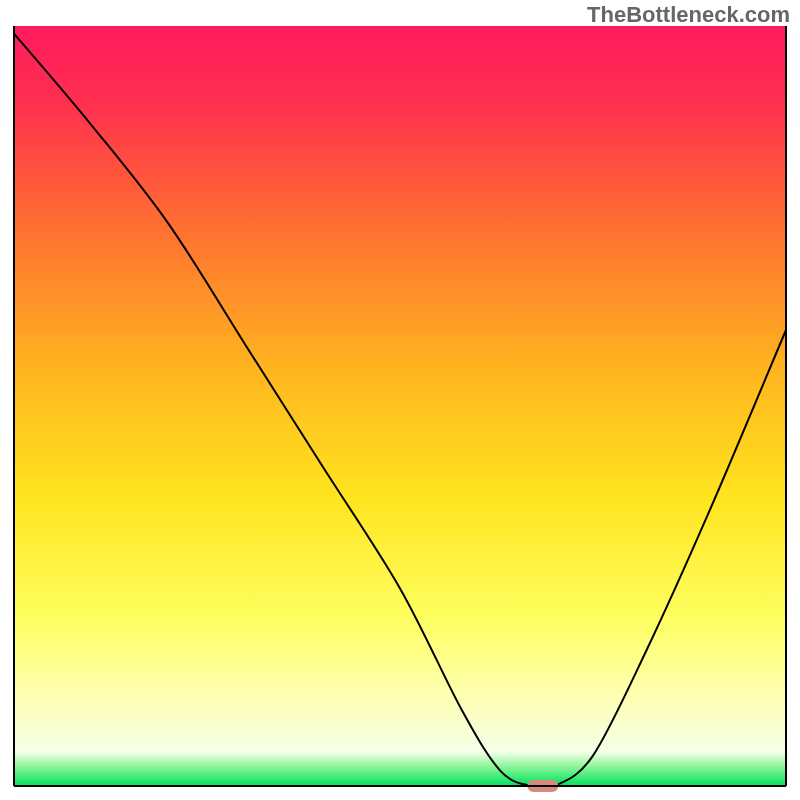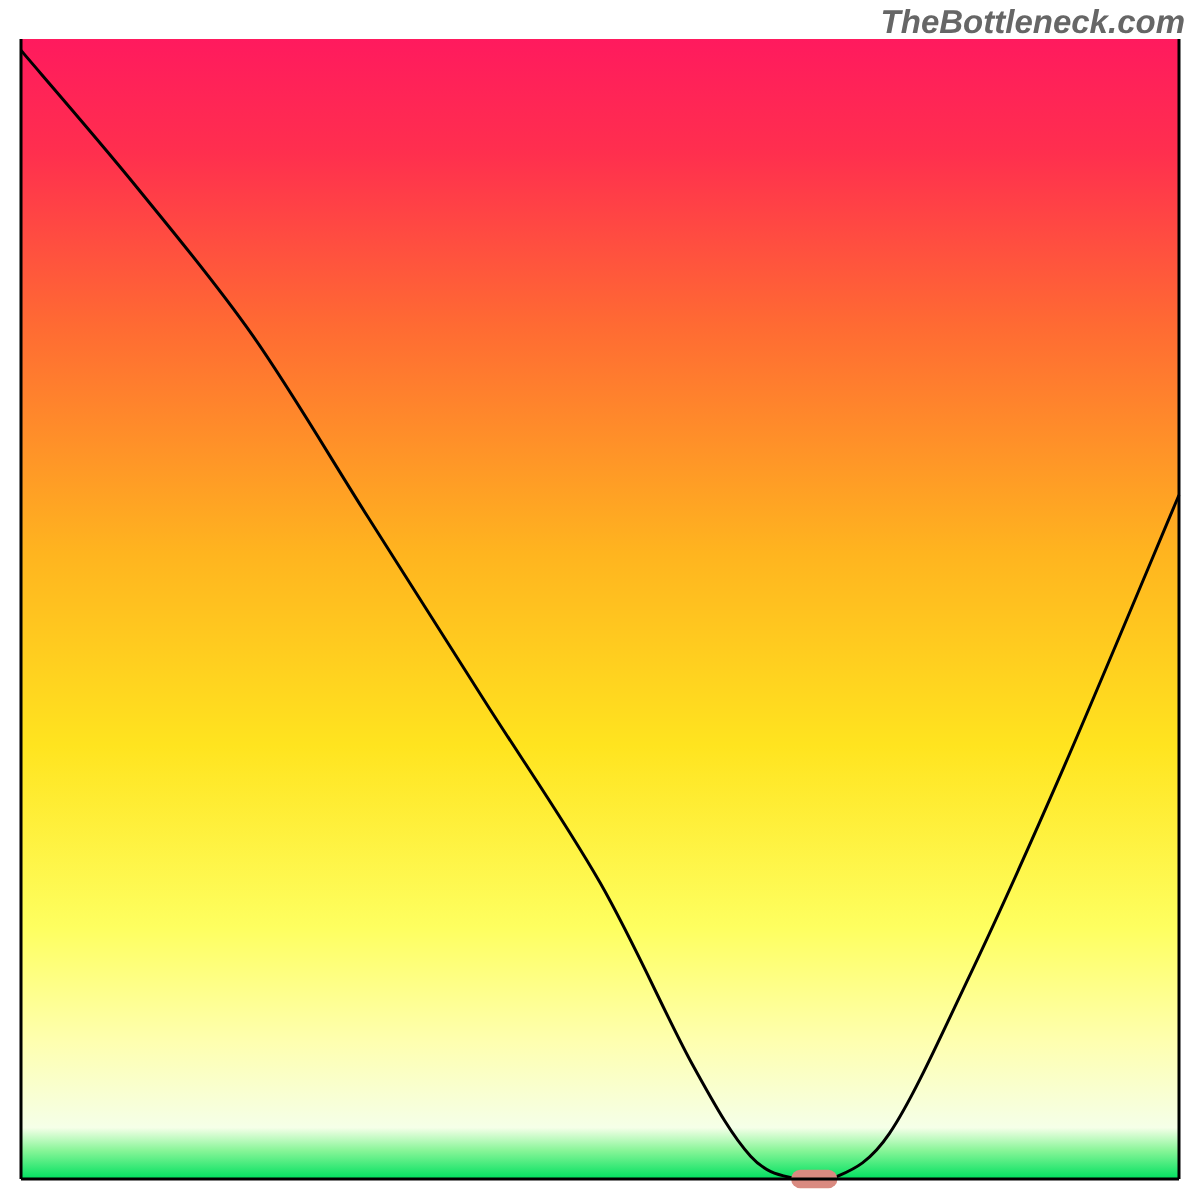--- a/index.html
+++ b/index.html
@@ -16,21 +16,20 @@
     height: 800px;
   }
   .watermark {
     position: absolute;
     top: 2px;
     right: 10px;
     font-size: 22px;
     font-weight: bold;
     color: #666666;
     z-index: 10;
-    font-style: italic;
   }
   svg {
     position: absolute;
     top: 0;
     left: 0;
   }
 </style>
 </head>
 <body>
 

